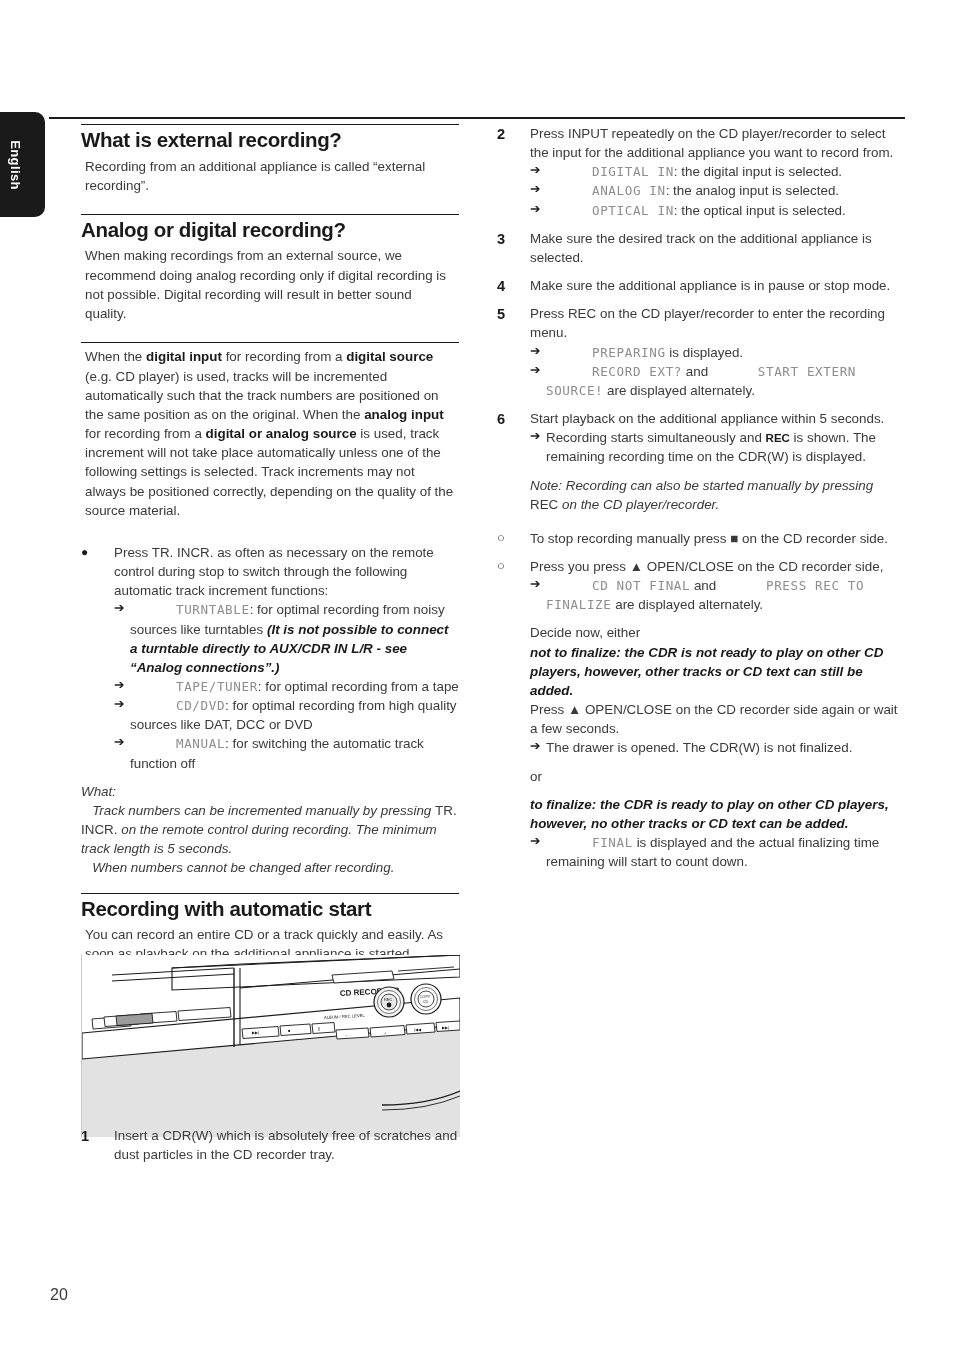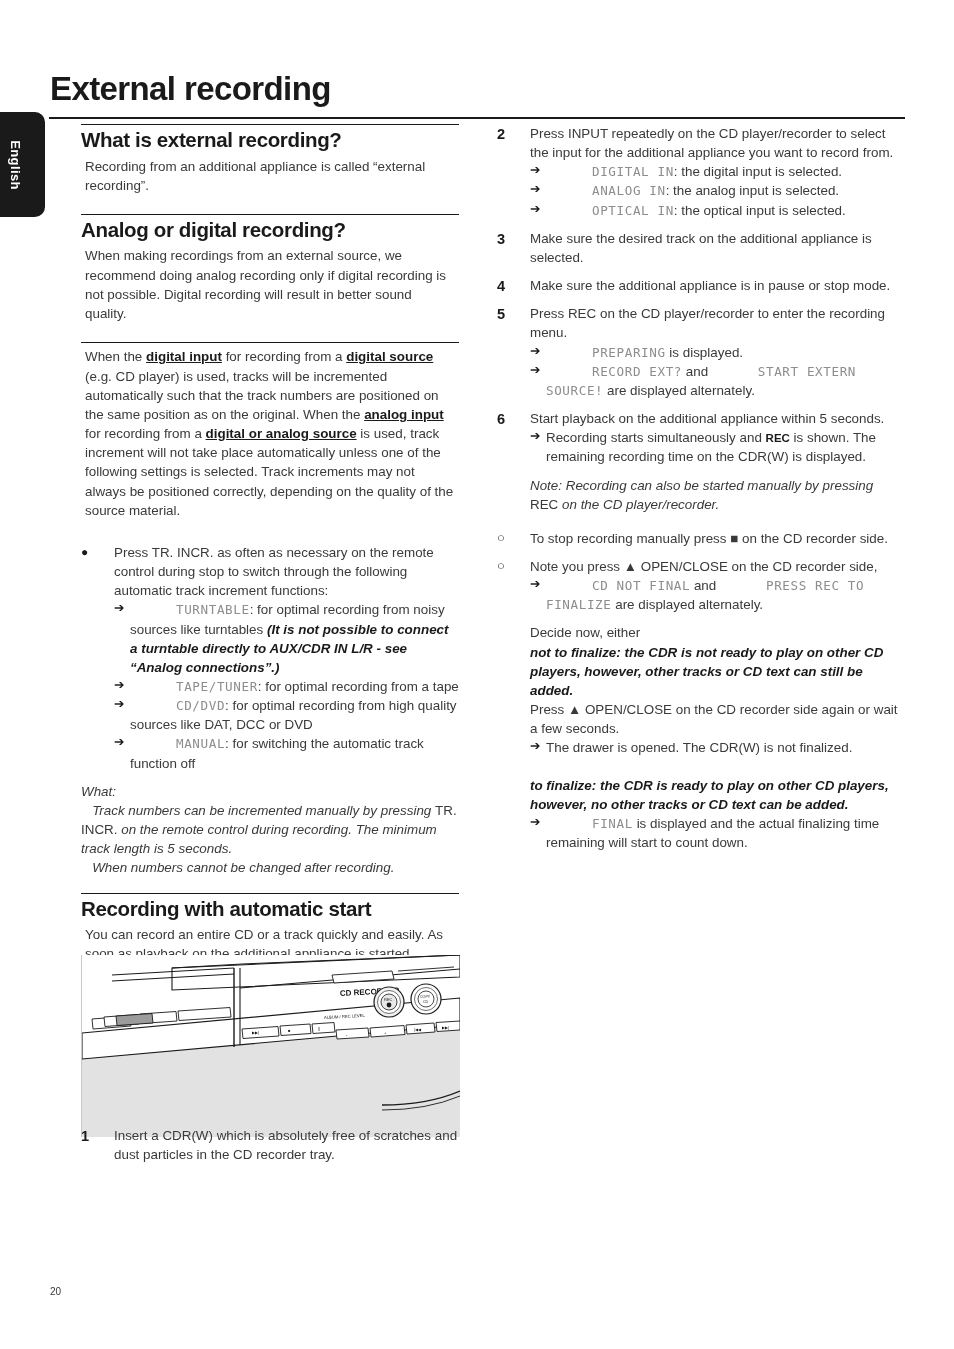--- a/index.html
+++ b/index.html
@@ -91,21 +91,21 @@
     margin: 4px;
     font-size: 13.4px;
     line-height: 1.43;
     color: #3a3a3a;
   }
 
   .gap-s  { height: 9px; }
   .gap-m  { height: 15px; }
   .gap-l  { height: 19px; }
 
-  b, strong { color: #1a1a1a; font-weight: bold; text-decoration: underline; }
+  b, strong { color: #1a1a1a; font-weight: bold; }
   i, em { font-style: italic; }
 
   
   .item {
     position: relative;
     padding-left: 33px;
     font-size: 13.4px;
     line-height: 1.43;
     color: #3a3a3a;
   }
@@ -187,34 +187,33 @@
     border-left: 1px solid #c9c9c9;
     overflow: hidden;
   }
   .illu svg { display: block; }
 
   
   .page-num {
     position: absolute;
     left: 50px;
     top: 1286px;
-    font-size: 10px;
+    font-size: 16px;
     color: #3a3a3a;
   }
 </style>
 </head>
 <body>
 
 <div id="page">
 
   <div class="lang-tab">
     <span class="lang-label">English</span>
   </div>
 
-  <div class="page-title">External recording</div>
   <div class="title-rule"></div>
 
   <div class="col col-left">
 
     <div class="sec-rule"></div>
     <h2 class="sec-head">What is external recording?</h2>
     <p class="body">Recording from an additional appliance is called “external recording”.</p>
 
     <div class="gap-m"></div>
 
@@ -419,40 +418,41 @@
 
     <div class="item">
       <span class="marker circ">○</span>
       <span>To stop recording manually press </span><span>■</span><span> on the CD recorder side.</span>
     </div>
 
     <div class="gap-s"></div>
 
     <div class="item">
       <span class="marker circ">○</span>
-      <span>Note you press </span><span>▲</span><span> OPEN/CLOSE on the CD recorder side,</span>
+      <span>Press you press </span><span>▲</span><span> OPEN/CLOSE on the CD recorder side,</span>
 
       <div class="arrow">
         <span class="ar">➔</span>
         <span class="lcd">CD NOT FINAL</span><span> and </span><span class="lcd">PRESS REC TO FINALIZE</span><span> are displayed alternately.</span>
       </div>
 
       <div class="gap-s"></div>
 
       <div>Decide now, either</div>
       <div class="boldital">not to finalize: the CDR is not ready to play on other CD players, however, other tracks or CD text can still be added.</div>
       <div>
         <span>Press </span><span>▲</span><span> OPEN/CLOSE on the CD recorder side again or wait a few seconds.</span>
       </div>
       <div class="arrow">
         <span class="ar">➔</span>
         <span>The drawer is opened. The CDR(W) is not finalized.</span>
       </div>
 
       <div class="gap-s"></div>
+      <div>or</div>
       <div class="gap-s"></div>
 
       <div class="boldital">to finalize: the CDR is ready to play on other CD players, however, no other tracks or CD text can be added.</div>
       <div class="arrow">
         <span class="ar">➔</span>
         <span class="lcd">FINAL</span><span> is displayed and the actual finalizing time remaining will start to count down.</span>
       </div>
     </div>
   </div>
 

